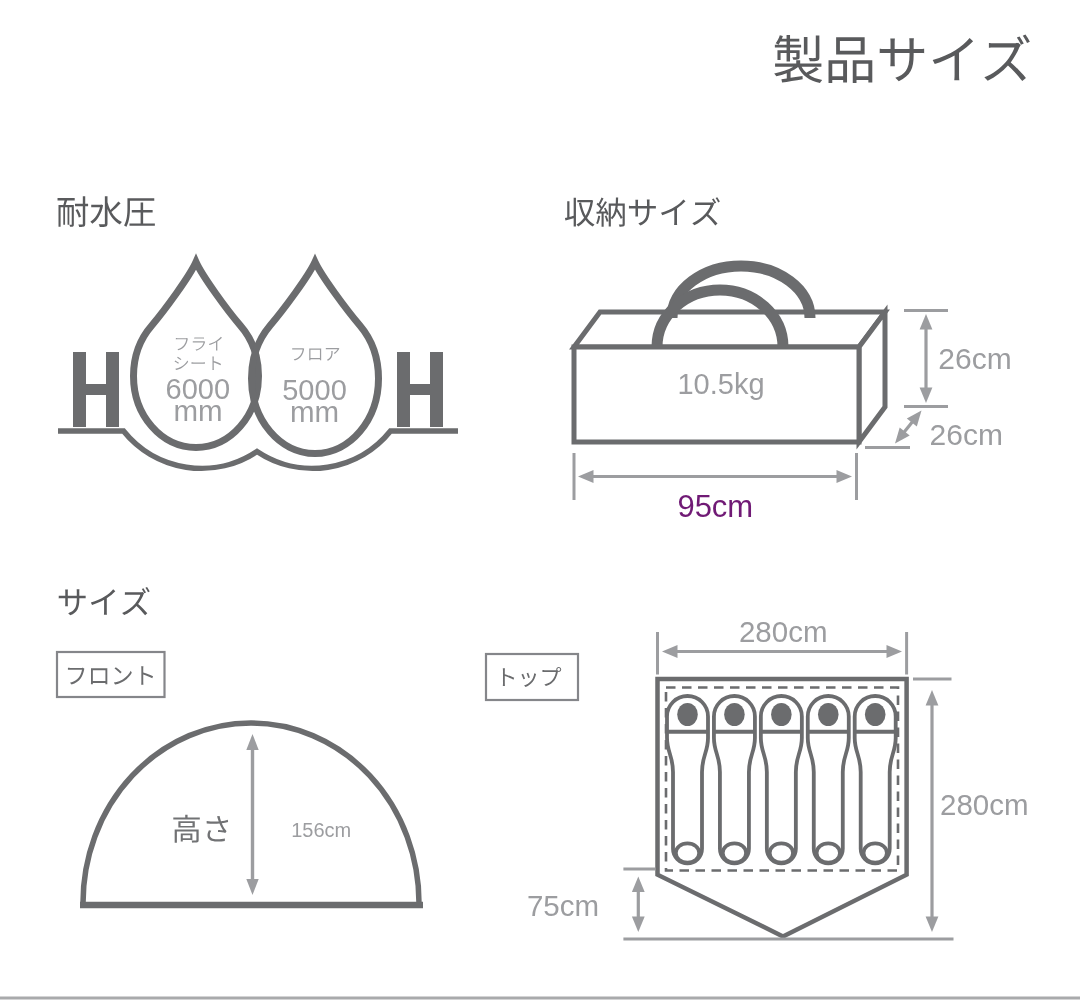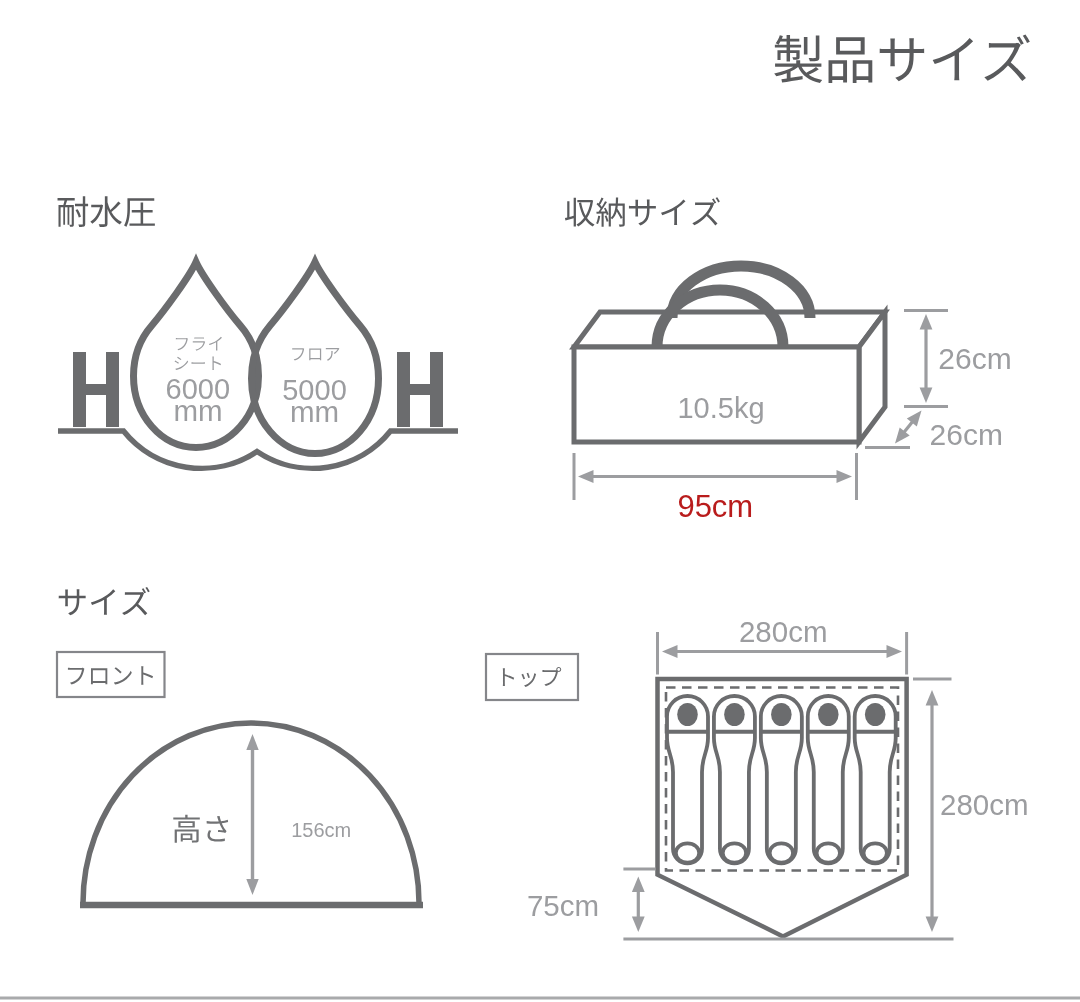--- a/index.html
+++ b/index.html
@@ -144,21 +144,21 @@
           <path transform="matrix(0.03050,0,0,-0.03050,171.31,840.31)" fill="#717274" d="M303 568H695V472H303ZM231 623V416H770V623ZM456 841V745H65V679H934V745H533V841ZM110 354V-80H183V290H822V11C822 -3 818 -7 800 -8C784 -9 727 -9 662 -7C672 -28 683 -57 686 -78C769 -78 823 -78 856 -66C888 -54 897 -32 897 10V354ZM376 170H624V68H376ZM310 225V-38H376V13H691V225Z M1312 312 1234 330C1206 271 1186 219 1186 164C1186 28 1306 -41 1496 -42C1607 -42 1692 -31 1754 -20L1758 60C1688 44 1602 34 1500 35C1352 36 1265 78 1265 173C1265 221 1282 264 1312 312ZM1158 631 1160 551C1317 538 1461 538 1580 549C1614 466 1662 378 1701 321C1665 325 1591 331 1535 336L1529 269C1601 264 1722 253 1770 242L1811 298C1796 315 1781 332 1767 351C1730 403 1686 480 1655 557C1722 566 1801 580 1862 598L1853 676C1785 653 1702 637 1630 627C1610 685 1592 751 1584 798L1499 787C1508 761 1517 730 1524 709L1554 619C1444 611 1305 613 1158 631Z"></path>
         </g>
 </g>
 <rect x="57" y="652" width="107.5" height="45" fill="none" stroke="#85868a" stroke-width="2.2"></rect>
 <rect x="486" y="654" width="92" height="46" fill="none" stroke="#85868a" stroke-width="2.2"></rect>
 </svg>
 <div class="lbl" style="left:197.8px;top:389px;font-size:29px;color:#9c9da0;letter-spacing:0px">6000</div>
 <div class="lbl" style="left:198px;top:411px;font-size:29.5px;color:#9c9da0;letter-spacing:0px">mm</div>
 <div class="lbl" style="left:314.5px;top:389.5px;font-size:29px;color:#9c9da0;letter-spacing:0px">5000</div>
 <div class="lbl" style="left:314.5px;top:412px;font-size:29.5px;color:#9c9da0;letter-spacing:0px">mm</div>
-<div class="lbl" style="left:721px;top:408px;font-size:29px;color:#9c9da0;letter-spacing:0px">10.5kg</div>
+<div class="lbl" style="left:721px;top:384px;font-size:29px;color:#9c9da0;letter-spacing:0px">10.5kg</div>
 <div class="lbl" style="left:975px;top:359.2px;font-size:30px;color:#9c9da0;letter-spacing:0px">26cm</div>
 <div class="lbl" style="left:966.3px;top:435.3px;font-size:30px;color:#9c9da0;letter-spacing:0px">26cm</div>
-<div class="lbl" style="left:715.3px;top:506px;font-size:31px;color:#b91c1c;letter-spacing:0px">95cm</div>
+<div class="lbl" style="left:715.3px;top:506px;font-size:31px;color:#701a75;letter-spacing:0px">95cm</div>
 <div class="lbl" style="left:321.2px;top:829.6px;font-size:20px;color:#9c9da0;letter-spacing:0px">156cm</div>
 <div class="lbl" style="left:783.2px;top:632px;font-size:29.5px;color:#9c9da0;letter-spacing:0px">280cm</div>
 <div class="lbl" style="left:984.3px;top:804.5px;font-size:29.5px;color:#9c9da0;letter-spacing:0px">280cm</div>
 <div class="lbl" style="left:563px;top:905.8px;font-size:29.5px;color:#9c9da0;letter-spacing:0px">75cm</div>
 </div>
 
 </body></html>

